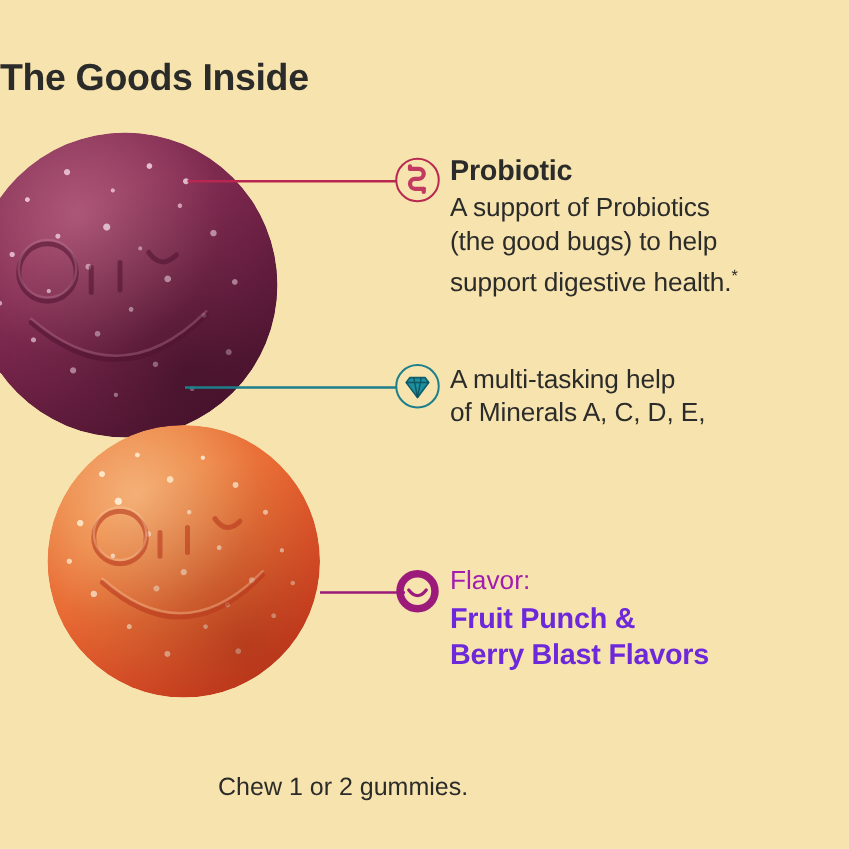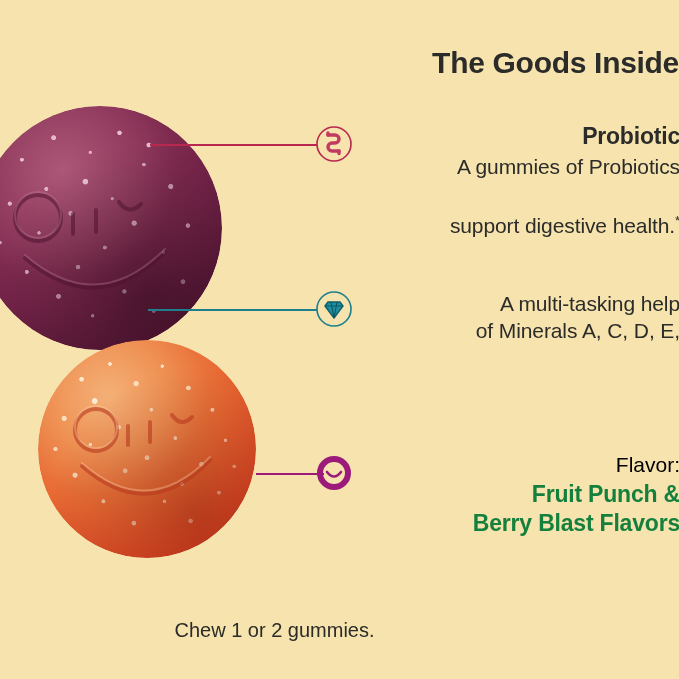--- a/index.html
+++ b/index.html
@@ -20,21 +20,21 @@
     background: #f6e3ae;
     overflow: hidden;
   }
 
   
   #page-title {
     position: absolute;
     left: 0;
     top: 46px;
     width: 679px;
-    text-align: right;
+    text-align: left;
     font-size: 30px;
     font-weight: bold;
     letter-spacing: -0.3px;
     color: #2b2b29;
   }
 
   
   #footer-note {
     position: absolute;
     left: 0;
@@ -197,21 +197,20 @@
     left: 0;
     top: 0;
     width: 40px;
     height: 40px;
   }
   .feature-text {
     position: absolute;
     left: 46px;
     top: -2px;
     width: 320px;
-    text-align: right;
   }
   .feature-heading {
     font-size: 23px;
     font-weight: bold;
     color: #2b2b29;
     letter-spacing: -0.2px;
     line-height: 28px;
     margin: 0;
   }
   .feature-body {
@@ -220,28 +219,28 @@
     line-height: 27px;
     margin: 3px 0 0 0;
     letter-spacing: -0.1px;
   }
   .feature-body .asterisk {
     font-size: 13px;
     vertical-align: super;
   }
   .feature-label {
     font-size: 21px;
-    color: #000000;
+    color: #a21caf;
     line-height: 27px;
     margin: 0;
   }
   .feature-strong {
     font-size: 23px;
     font-weight: bold;
-    color: #15803d;
+    color: #6d28d9;
     line-height: 29px;
     margin: 2px 0 0 0;
     letter-spacing: -0.2px;
   }
 
   #feature-probiotic { top: 124px; }
   #feature-vitamins  { top: 289px; }
   #feature-flavor    { top: 453px; }
 </style>
 </head>
@@ -294,21 +293,21 @@
   <div class="connector" id="connector-flavor"></div>
 
   <div class="feature" id="feature-probiotic">
     <svg class="feature-icon" viewBox="0 0 40 40">
       <circle cx="20" cy="20" r="17" fill="#f6e3ae" stroke="#b8274f" stroke-width="1.6"></circle>
       <path d="M14 11 h7 a4 4 0 0 1 0 8 h-3 a4 4 0 0 0 0 8 h7" fill="none" stroke="#c33a61" stroke-width="3.4" stroke-linecap="round" stroke-linejoin="round"></path>
       <path d="M14 11 v-2 M25 27 v2.5" fill="none" stroke="#c33a61" stroke-width="3.4" stroke-linecap="round"></path>
     </svg>
     <div class="feature-text">
       <p class="feature-heading">Probiotic</p>
-      <p class="feature-body"><span>A gummies of Probiotics</span><br><br><span>support digestive health.</span><span class="asterisk">*</span></p>
+      <p class="feature-body"><span>A support of Probiotics</span><br><span>(the good bugs) to help</span><br><span>support digestive health.</span><span class="asterisk">*</span></p>
     </div>
   </div>
 
   <div class="feature" id="feature-vitamins">
     <svg class="feature-icon" viewBox="0 0 40 40">
       <circle cx="20" cy="20" r="17" fill="#f6e3ae" stroke="#1d7f8c" stroke-width="1.6"></circle>
       <path d="M14 13 h12 l3 4 -9 12 -9 -12 z" fill="#1d8fa0" stroke="#105f6b" stroke-width="1.4" stroke-linejoin="round"></path>
       <path d="M11 17 h18 M17 13 l3 16 M23 13 l-3 16" fill="none" stroke="#0c4e59" stroke-width="1.1" opacity=".85"></path>
     </svg>
     <div class="feature-text">

